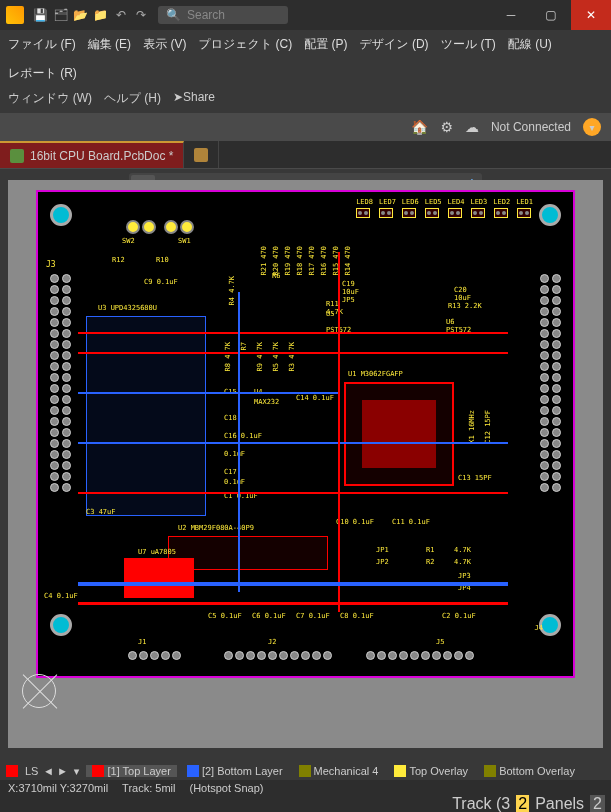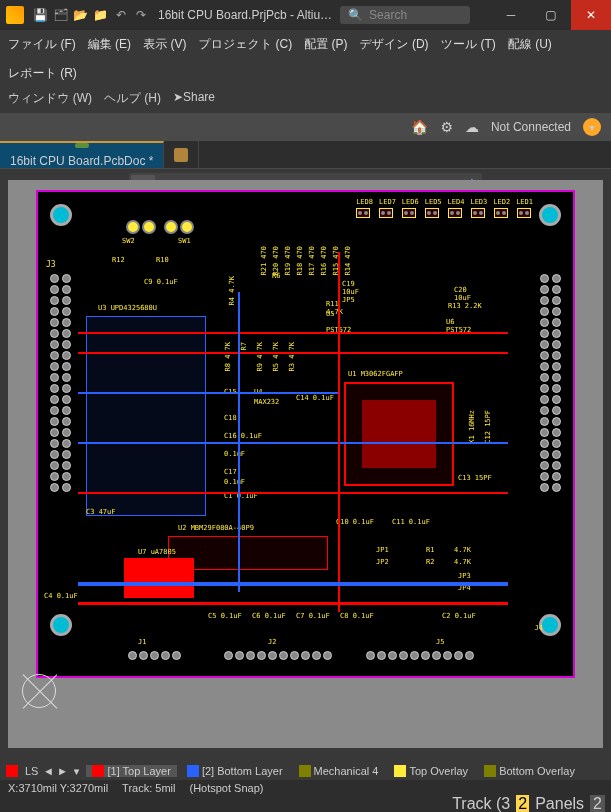--- a/index.html
+++ b/index.html
@@ -24,21 +24,21 @@
   .menubar2 { padding: 2px 8px 6px; display: flex; gap: 12px; }
   
   
   .connbar { height: 28px; background: #4a4a4a; display: flex; align-items: center; justify-content: flex-end; padding: 0 10px; gap: 12px; color: #ccc; font-size: 12px; }
   .connbar .icon { font-size: 14px; cursor: pointer; }
   .connbar .avatar { width: 18px; height: 18px; border-radius: 50%; background: #ffa726; display: flex; align-items: center; justify-content: center; font-size: 10px; }
   
   
   .doctabs { height: 28px; background: #2d2d2d; display: flex; align-items: stretch; border-bottom: 1px solid #4a4a4a; }
   .doctab { display: flex; align-items: center; gap: 6px; padding: 0 10px; font-size: 12px; border-right: 1px solid #444; cursor: pointer; }
-  .doctab.active { background: #0c4a6e; border-top: 2px solid #cc9933; flex-direction: column; }
+  .doctab.active { background: #7f1d1d; border-top: 2px solid #cc9933; }
   .doctab .ticon { width: 14px; height: 14px; background: #5a8f3e; border-radius: 2px; }
   .doctab .ticon.sch { background: #b0843a; }
   
   
   .pcbtoolbar { display: flex; justify-content: center; padding: 4px; background: #383838; }
   .tbinner { display: flex; background: #444; border-radius: 3px; padding: 2px; gap: 1px; }
   .tbtn { width: 24px; height: 24px; display: flex; align-items: center; justify-content: center; color: #bbb; cursor: pointer; font-size: 14px; border-radius: 2px; }
   .tbtn.sel { background: #555; }
   
   
@@ -101,21 +101,20 @@
 <div class="titlebar">
   <div class="logo"></div>
   <div class="quick">
     <div class="qbtn">💾</div>
     <div class="qbtn">🗂</div>
     <div class="qbtn">📂</div>
     <div class="qbtn">📁</div>
     <div class="qbtn">↶</div>
     <div class="qbtn">↷</div>
   </div>
-  <div class="title">16bit CPU Board.PrjPcb - Altiu…</div>
   <div class="search">
     <span>🔍</span>
     <span>Search</span>
   </div>
   <div class="spacer"></div>
   <div class="winbtns">
     <div class="winbtn">─</div>
     <div class="winbtn">▢</div>
     <div class="winbtn close">✕</div>
   </div>

